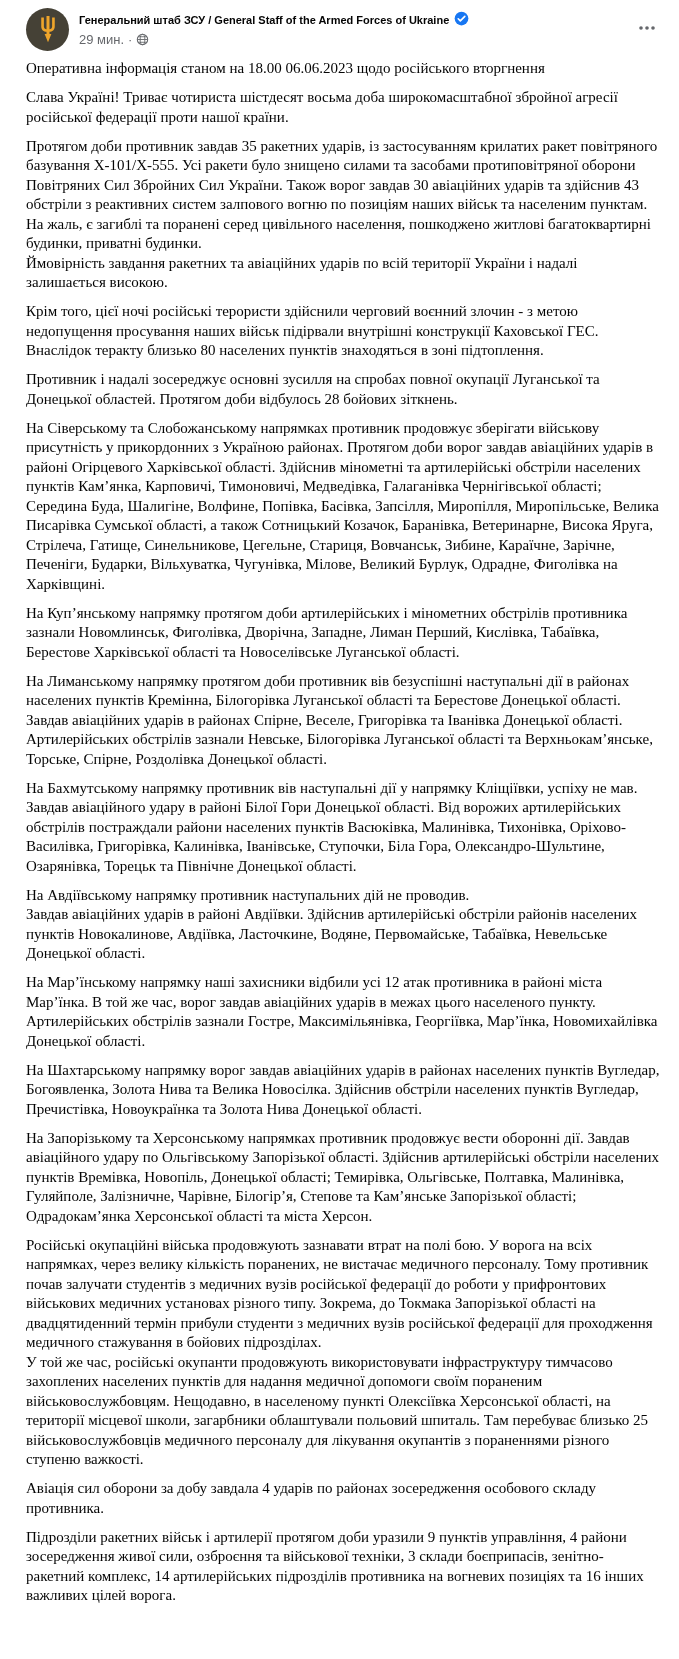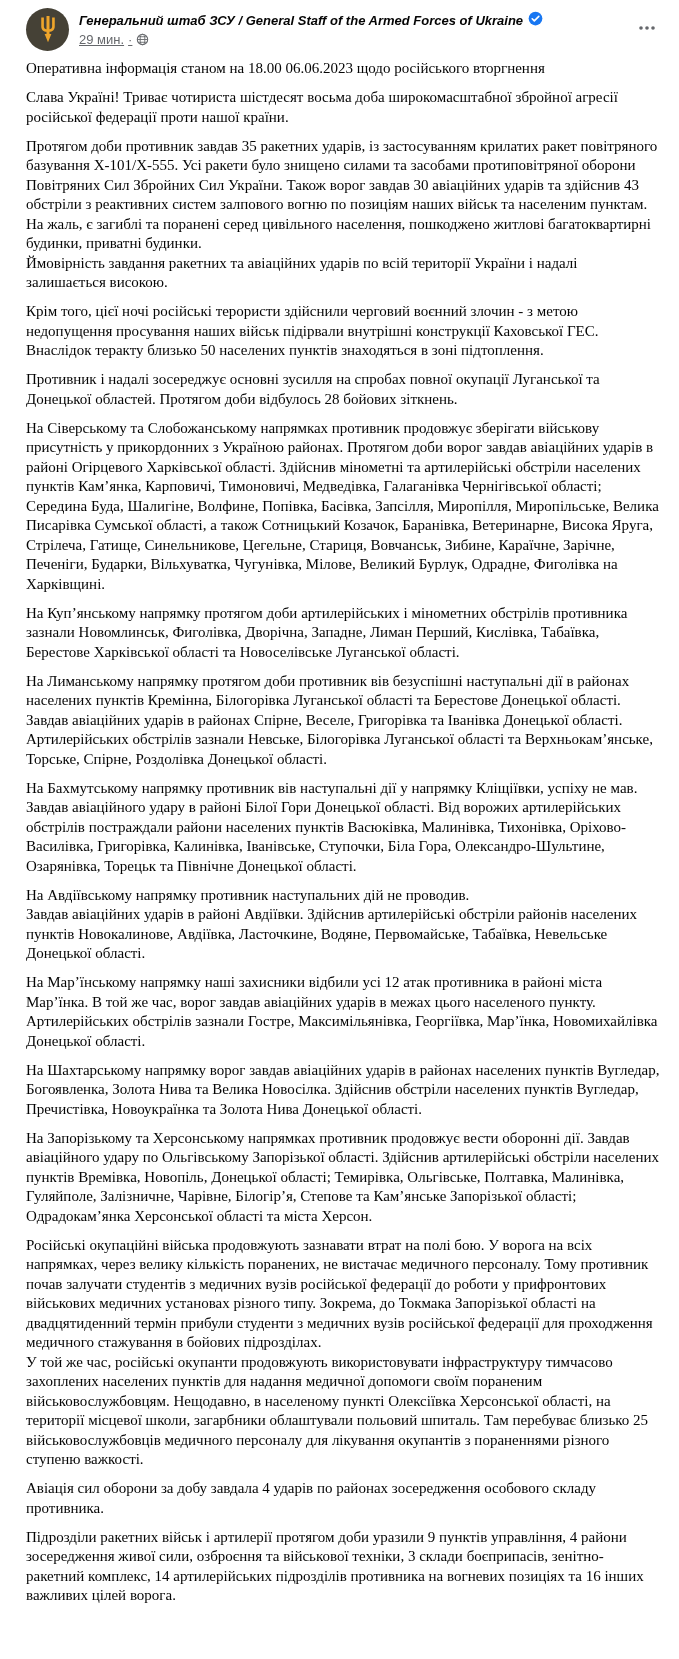--- a/index.html
+++ b/index.html
@@ -41,38 +41,36 @@
     flex: 1 1 auto;
     min-width: 0;
     padding-top: 2px;
   }
   .name-row {
     display: flex;
     align-items: center;
     gap: 5px;
   }
   .page-name {
-    font-size: 13px;
+    font-size: 11px;
     font-weight: 700;
     line-height: 19px;
     color: #050505;
     cursor: pointer;
     white-space: nowrap;
-    font-style: italic;
   }
   .verified { flex: 0 0 auto; margin-top: 1px; }
   .meta-row {
     display: flex;
     align-items: center;
     gap: 4px;
     font-size: 13px;
     line-height: 17px;
     color: #65676B;
     margin-top: 1px;
-    text-decoration: underline;
   }
   .meta-row .timestamp { cursor: pointer; }
   .meta-sep { color: #65676B; }
   .more-btn {
     flex: 0 0 auto;
     width: 32px;
     height: 32px;
     border-radius: 50%;
     display: flex;
     align-items: center;
@@ -147,21 +145,21 @@
       </span>
     </div>
 
   </div>
 
   <div class="post-body">
     <p>Оперативна інформація станом на 18.00 06.06.2023 щодо російського вторгнення</p>
     <p>Слава Україні! Триває чотириста шістдесят восьма доба широкомасштабної збройної агресії російської федерації проти нашої країни.</p>
     <p>Протягом доби противник завдав 35 ракетних ударів, із застосуванням крилатих ракет повітряного базування Х-101/Х-555. Усі ракети було знищено силами та засобами протиповітряної оборони Повітряних Сил Збройних Сил України. Також ворог завдав 30 авіаційних ударів та здійснив 43 обстріли з реактивних систем залпового вогню по позиціям наших військ та населеним пунктам. На жаль, є загиблі та поранені серед цивільного населення, пошкоджено житлові багатоквартирні будинки, приватні будинки.
 Ймовірність завдання ракетних та авіаційних ударів по всій території України і надалі залишається високою.</p>
-    <p>Крім того, цієї ночі російські терористи здійснили черговий воєнний злочин - з метою недопущення просування наших військ підірвали внутрішні конструкції Каховської ГЕС. Внаслідок теракту близько 50 населених пунктів знаходяться в зоні підтоплення.</p>
+    <p>Крім того, цієї ночі російські терористи здійснили черговий воєнний злочин - з метою недопущення просування наших військ підірвали внутрішні конструкції Каховської ГЕС. Внаслідок теракту близько 80 населених пунктів знаходяться в зоні підтоплення.</p>
     <p>Противник і надалі зосереджує основні зусилля на спробах повної окупації Луганської та Донецької областей. Протягом доби відбулось 28 бойових зіткнень.</p>
     <p>На Сіверському та Слобожанському напрямках противник продовжує зберігати військову присутність у прикордонних з Україною районах. Протягом доби ворог завдав авіаційних ударів в районі Огірцевого Харківської області. Здійснив мінометні та артилерійські обстріли населених пунктів Кам’янка, Карповичі, Тимоновичі, Медведівка, Галаганівка Чернігівської області; Середина Буда, Шалигіне, Волфине, Попівка, Басівка, Запсілля, Миропілля, Миропільське, Велика Писарівка Сумської області, а також Сотницький Козачок, Баранівка, Ветеринарне, Висока Яруга, Стрілеча, Гатище, Синельникове, Цегельне, Стариця, Вовчанськ, Зибине, Караїчне, Зарічне, Печеніги, Бударки, Вільхуватка, Чугунівка, Мілове, Великий Бурлук, Одрадне, Фиголівка на Харківщині.</p>
     <p>На Куп’янському напрямку протягом доби артилерійських і мінометних обстрілів противника зазнали Новомлинськ, Фиголівка, Дворічна, Западне, Лиман Перший, Кислівка, Табаївка, Берестове Харківської області та Новоселівське Луганської області.</p>
     <p>На Лиманському напрямку протягом доби противник вів безуспішні наступальні дії в районах населених пунктів Кремінна, Білогорівка Луганської області та Берестове Донецької області. Завдав авіаційних ударів в районах Спірне, Веселе, Григорівка та Іванівка Донецької області. Артилерійських обстрілів зазнали Невське, Білогорівка Луганської області та Верхньокам’янське, Торське, Спірне, Роздолівка Донецької області.</p>
     <p>На Бахмутському напрямку противник вів наступальні дії у напрямку Кліщіївки, успіху не мав. Завдав авіаційного удару в районі Білої Гори Донецької області. Від ворожих артилерійських обстрілів постраждали райони населених пунктів Васюківка, Малинівка, Тихонівка, Оріхово-Василівка, Григорівка, Калинівка, Іванівське, Ступочки, Біла Гора, Олександро-Шультине, Озарянівка, Торецьк та Північне Донецької області.</p>
     <p>На Авдіївському напрямку противник наступальних дій не проводив.
 Завдав авіаційних ударів в районі Авдіївки. Здійснив артилерійські обстріли районів населених пунктів Новокалинове, Авдіївка, Ласточкине, Водяне, Первомайське, Табаївка, Невельське Донецької області.</p>
     <p>На Мар’їнському напрямку наші захисники відбили усі 12 атак противника в районі міста Мар’їнка. В той же час, ворог завдав авіаційних ударів в межах цього населеного пункту. Артилерійських обстрілів зазнали Гостре, Максимільянівка, Георгіївка, Мар’їнка, Новомихайлівка Донецької області.</p>
     <p>На Шахтарському напрямку ворог завдав авіаційних ударів в районах населених пунктів Вугледар, Богоявленка, Золота Нива та Велика Новосілка. Здійснив обстріли населених пунктів Вугледар, Пречистівка, Новоукраїнка та Золота Нива Донецької області.</p>
     <p>На Запорізькому та Херсонському напрямках противник продовжує вести оборонні дії. Завдав авіаційного удару по Ольгівському Запорізької області. Здійснив артилерійські обстріли населених пунктів Времівка, Новопіль, Донецької області; Темирівка, Ольгівське, Полтавка, Малинівка, Гуляйполе, Залізничне, Чарівне, Білогір’я, Степове та Кам’янське Запорізької області; Одрадокам’янка Херсонської області та міста Херсон.</p>

